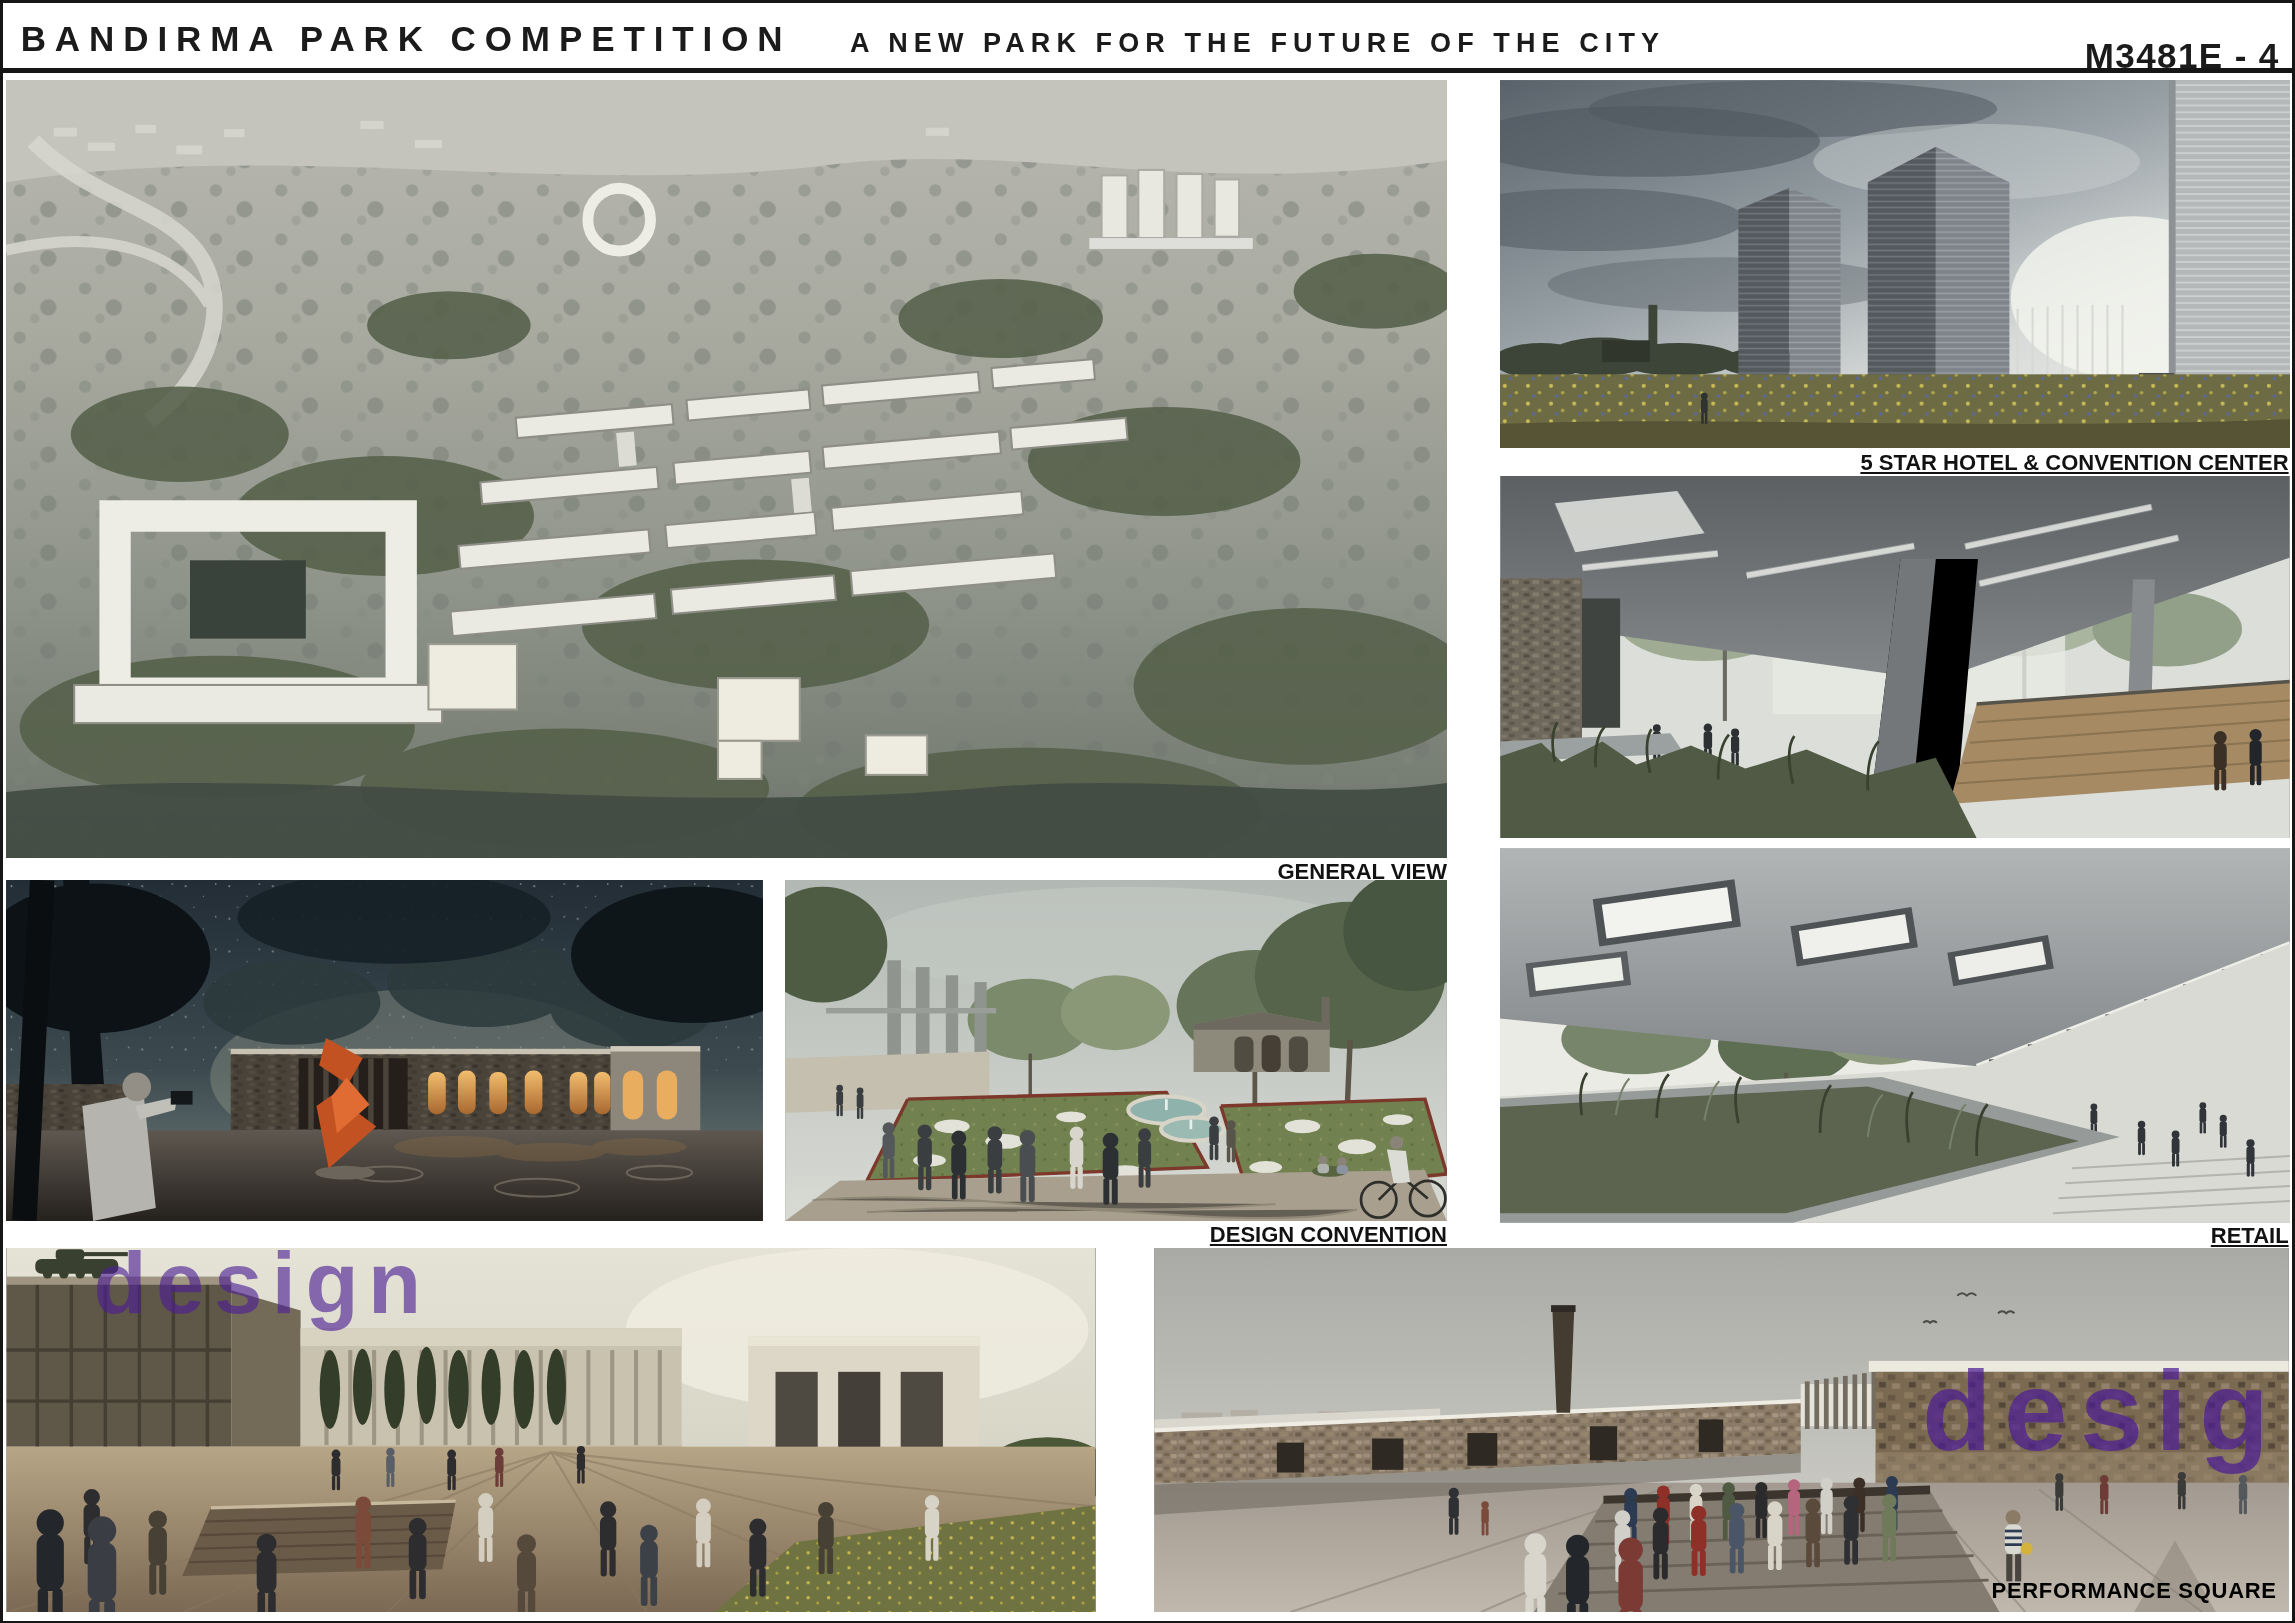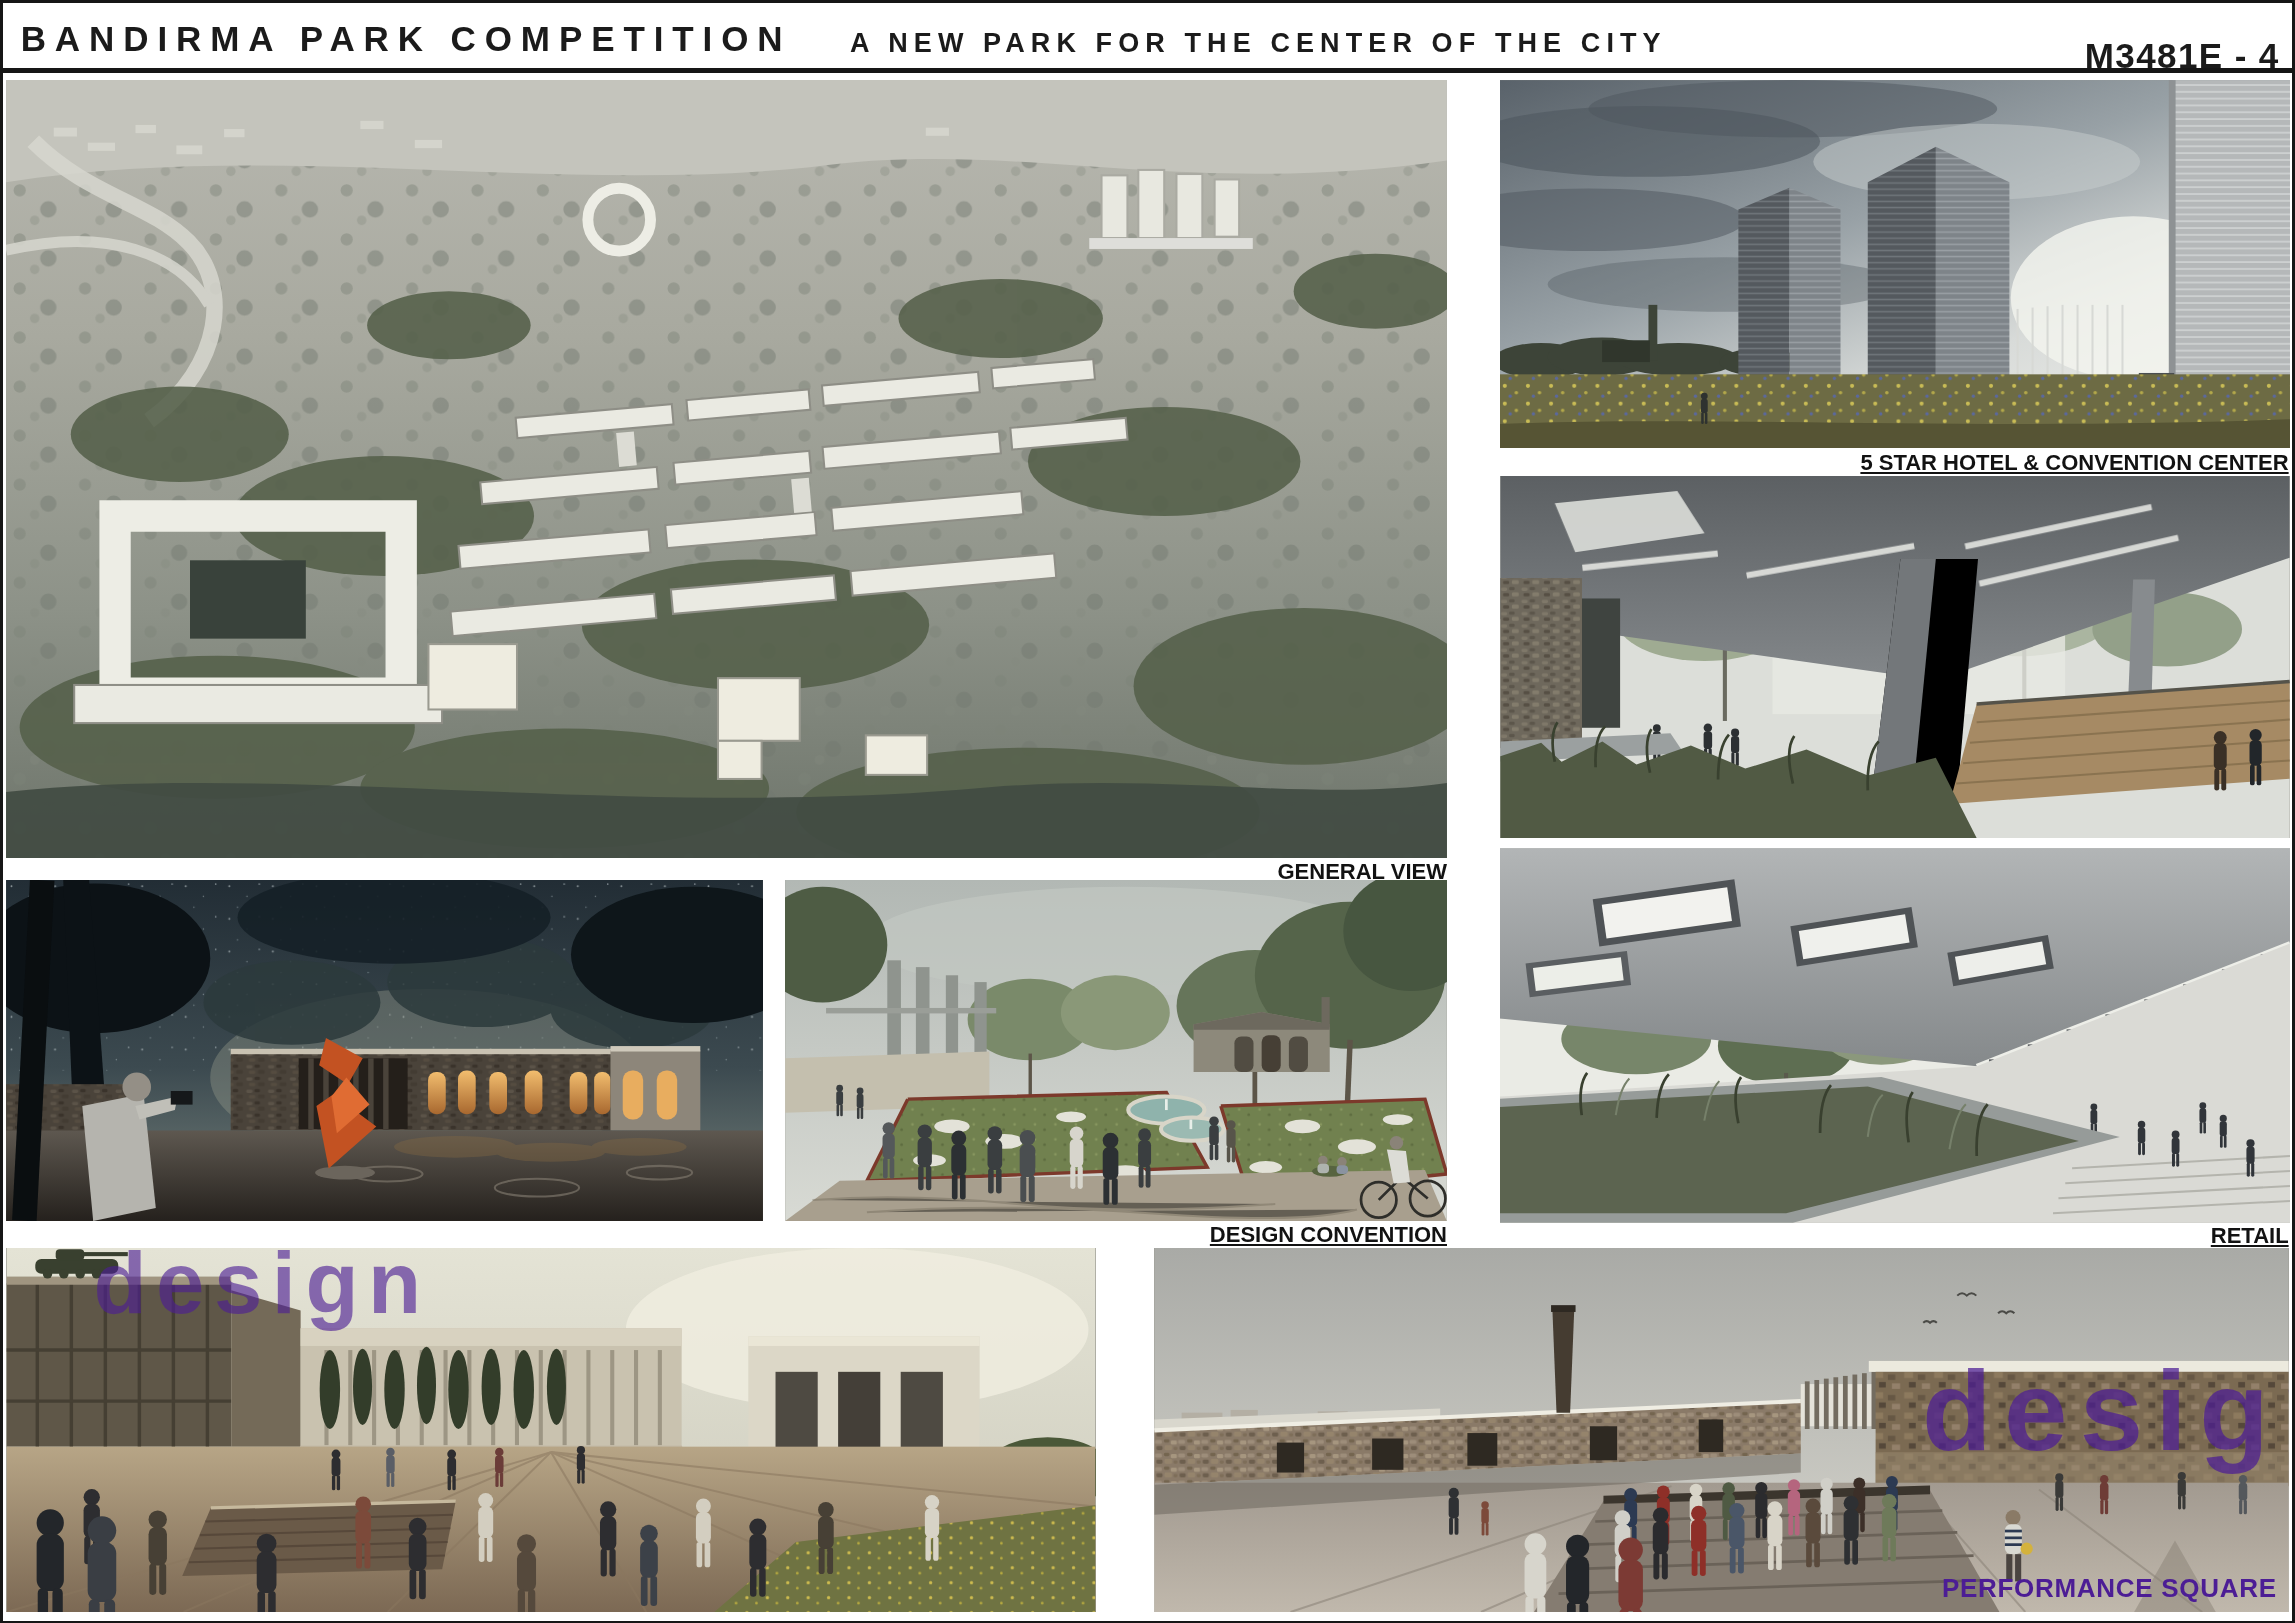--- a/index.html
+++ b/index.html
@@ -20,21 +20,21 @@
   .p-night    {left:3.4px;   top:877px; width:757px;height:341px;}
   .p-institute{left:782px;top:877px; width:662px; height:341px;}
   .p-plaza    {left:3.4px;   top:1245px; width:1090px;height:364px;}
   .p-square   {left:1151px;top:1245px; width:1135px;height:364px;}
   
   .cap{position:absolute;font-weight:bold;font-size:22px;line-height:1.1;color:#121212;white-space:nowrap;text-decoration:underline;}
   .cap-general  {top:857px;right:845px;}
   .cap-hotel    {top:448px; right:3.4px;}
   .cap-retail   {top:1221px;right:3.4px;margin-left:28px;}
   .cap-institute{top:1220px;right:845px;}
-  .cap-square{position:absolute;right:12.3px;bottom:8.2px;font-weight:bold;font-size:26px;color:#4c1d95;letter-spacing:0.7px;}
+  .cap-square{position:absolute;right:12.3px;bottom:8.2px;font-weight:bold;font-size:22px;color:#000000;letter-spacing:0.7px;}
   
   .facade-word{position:absolute;font-weight:bold;color:#4c1d95;white-space:nowrap;pointer-events:none;}
   .fw-plaza{left:87px;top:-15px;font-size:87px;letter-spacing:9.5px;opacity:.62;}
   .fw-square{left:768px;top:97px;font-size:114px;letter-spacing:12.3px;opacity:.72;}
 </style>
 </head>
 <body>
 
 <div class="board">
 
@@ -50,21 +50,21 @@
         <ellipse cx="0" cy="-20" rx="15" ry="12"></ellipse>
         <ellipse cx="-9" cy="-11" rx="11" ry="9"></ellipse>
         <ellipse cx="9" cy="-11" rx="11" ry="9"></ellipse>
         <rect x="-1.6" y="-6" width="3.2" height="10"></rect>
       </g>
     </defs>
   </svg>
 
   <header>
     <div class="hdr-title">BANDIRMA PARK COMPETITION</div>
-    <div class="hdr-sub">A NEW PARK FOR THE CENTER OF THE CITY</div>
+    <div class="hdr-sub">A NEW PARK FOR THE FUTURE OF THE CITY</div>
     <div class="hdr-code">M3481E - 4</div>
     <div class="hdr-rule"></div>
   </header>
 
   <figure class="panel p-general" style="margin:0">
     <svg viewBox="0 0 2115 1142">
       <defs>
         <linearGradient id="gv-land" x1="0" y1="0" x2="0" y2="1">
           <stop offset="0" stop-color="#b8b8b0"></stop>
             <stop offset=".33" stop-color="#a8a99f"></stop>

